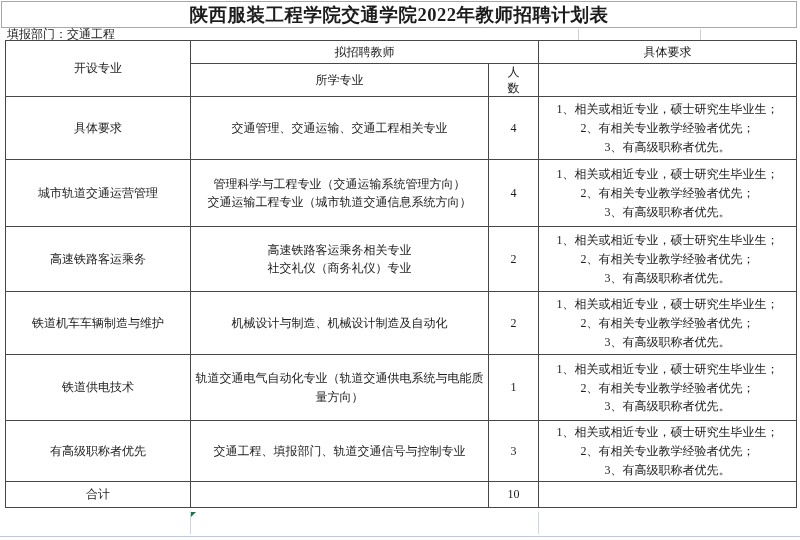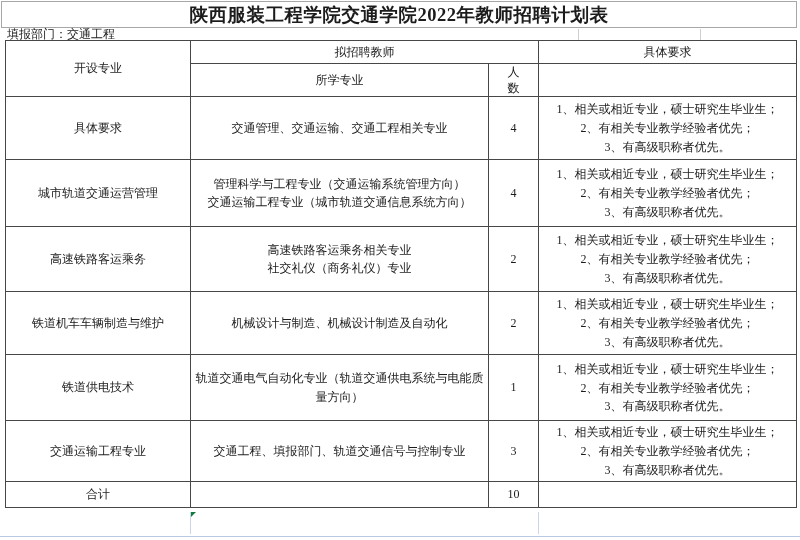--- a/index.html
+++ b/index.html
@@ -131,21 +131,21 @@
       </tr>
       <tr style="height:66px">
         <td class="ctr">铁道供电技术</td>
         <td class="pad pre">轨道交通电气自动化专业（轨道交通供电系统与电能质量方向）</td>
         <td class="ctr">1</td>
         <td class="pad pre">1、相关或相近专业，硕士研究生毕业生；
 2、有相关专业教学经验者优先；
 3、有高级职称者优先。</td>
       </tr>
       <tr style="height:61px">
-        <td class="ctr">交通运输工程专业</td>
+        <td class="ctr">有高级职称者优先</td>
         <td class="pad pre">交通工程、填报部门、轨道交通信号与控制专业</td>
         <td class="ctr">3</td>
         <td class="pad pre">1、相关或相近专业，硕士研究生毕业生；
 2、有相关专业教学经验者优先；
 3、有高级职称者优先。</td>
       </tr>
 
       <tr style="height:26px">
         <td class="ctr">合计</td>
         <td></td>

